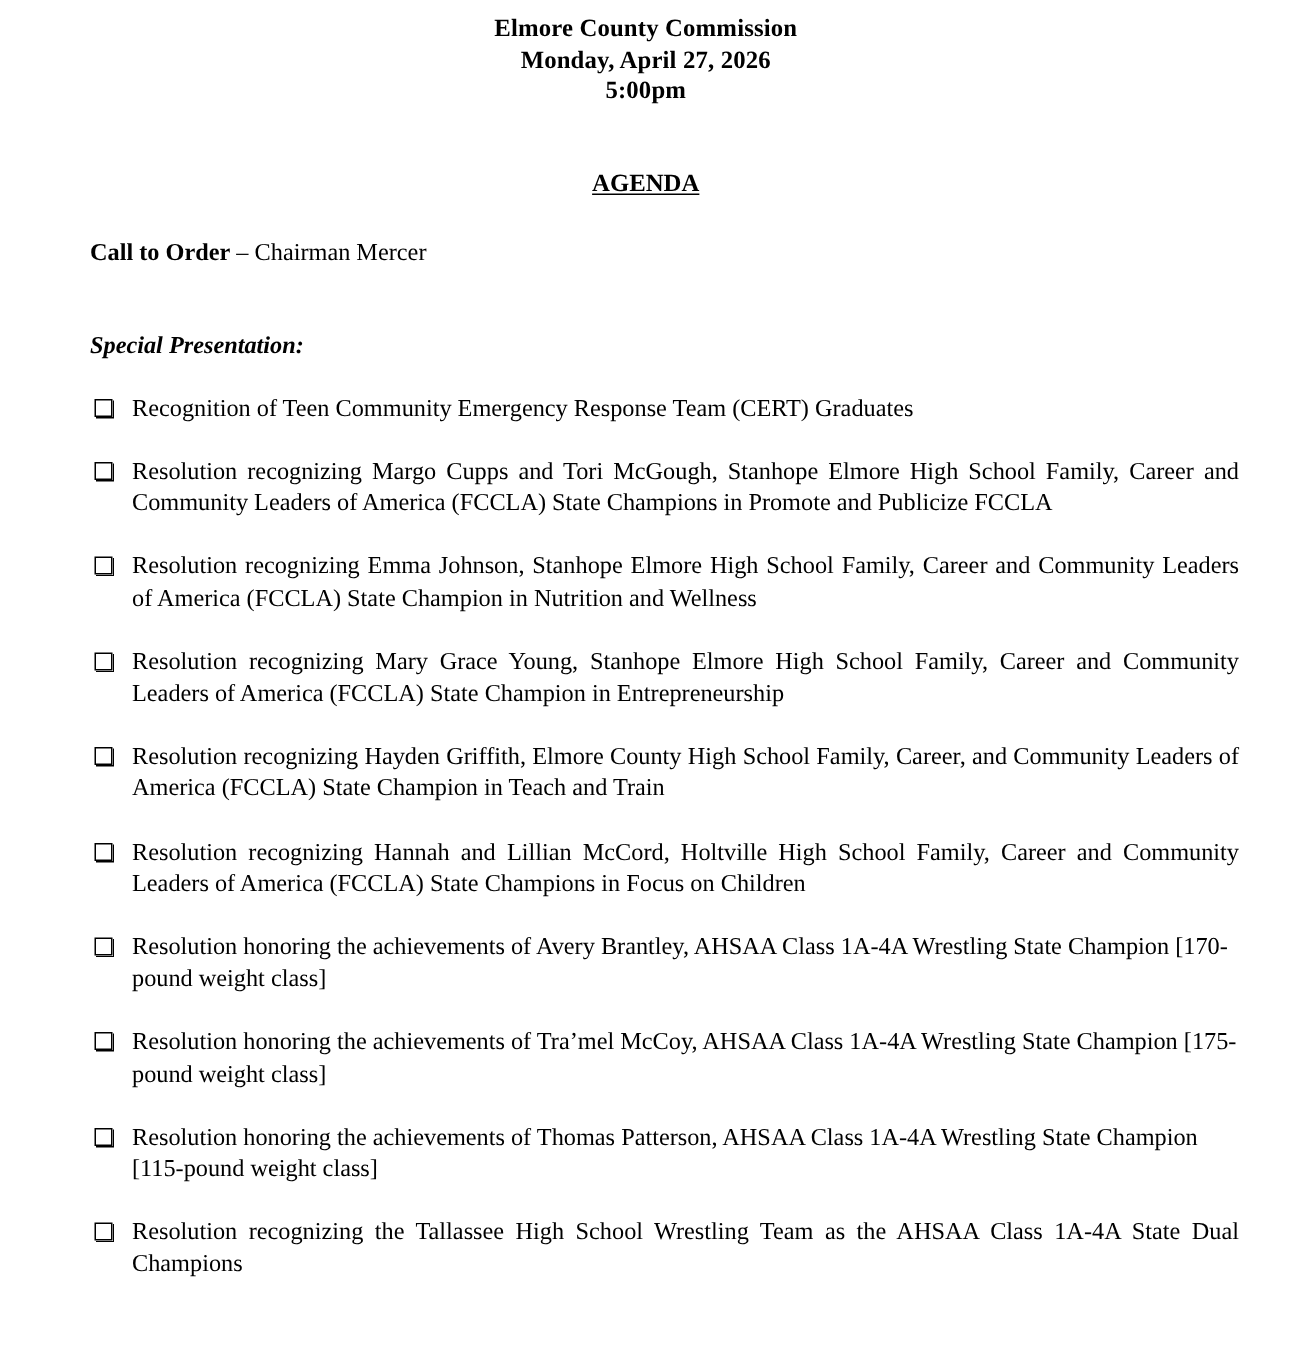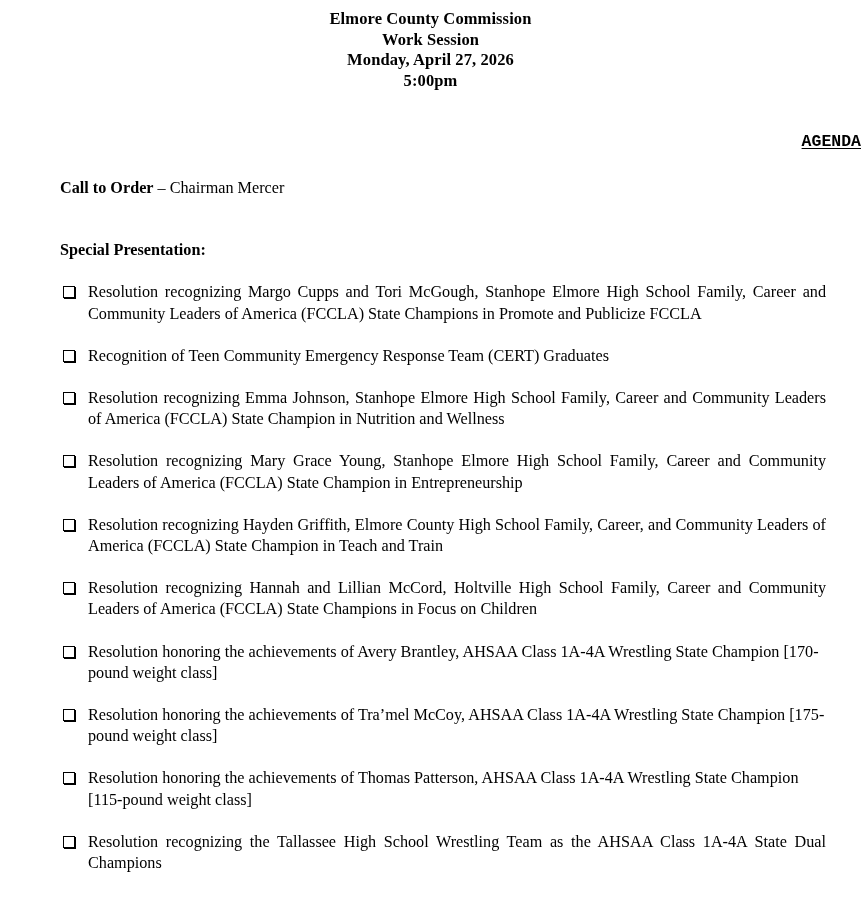--- a/index.html
+++ b/index.html
@@ -30,23 +30,22 @@
   }
   .doc-header .hline {
     font-weight: bold;
     font-size: 16.5px;
     line-height: 20.6px;
     letter-spacing: 0.1px;
   }
 
   
   .agenda-wrap {
-    text-align: right;
+    text-align: center;
     margin-top: 41px;
-    font-family: Liberation Mono, monospace;
   }
   .agenda-title {
     display: inline-block;
     font-weight: bold;
     font-size: 16.5px;
     line-height: 20px;
     text-decoration: underline;
     text-underline-offset: 2px;
   }
 
@@ -66,20 +65,21 @@
   }
   .call-to-order .tail {
     font-weight: normal;
   }
 
   .section-heading {
     margin-top: 42px;
     font-weight: bold;
     font-size: 16.2px;
     line-height: 20px;
+    font-style: italic;
   }
 
   
   .agenda-list {
     margin: 0;
     padding: 0;
     list-style: none;
   }
   .agenda-item {
     position: relative;
@@ -110,47 +110,46 @@
     display: block;
   }
 </style>
 </head>
 <body>
 
 <div class="page">
 
   <div class="doc-header">
     <div class="hline">Elmore County Commission</div>
-    <div class="hline">Work Session</div>
     <div class="hline">Monday, April 27, 2026</div>
     <div class="hline">5:00pm</div>
   </div>
 
   <div class="agenda-wrap">
     <span class="agenda-title">AGENDA</span>
   </div>
 
   <div class="body-block">
 
     <div class="call-to-order">
       <span class="lead">Call to Order</span><span class="tail"> – Chairman Mercer</span>
     </div>
 
     <div class="section-heading">Special Presentation:</div>
 
     <ul class="agenda-list">
 
+      <li class="agenda-item no-justify">
+        <span class="bullet-box"></span>
+        <span class="item-text">Recognition of Teen Community Emergency Response Team (CERT) Graduates</span>
+      </li>
+
       <li class="agenda-item">
         <span class="bullet-box"></span>
         <span class="item-text">Resolution recognizing Margo Cupps and Tori McGough, Stanhope Elmore High School Family, Career and Community Leaders of America (FCCLA) State Champions in Promote and Publicize FCCLA</span>
-      </li>
-
-      <li class="agenda-item no-justify">
-        <span class="bullet-box"></span>
-        <span class="item-text">Recognition of Teen Community Emergency Response Team (CERT) Graduates</span>
       </li>
 
       <li class="agenda-item">
         <span class="bullet-box"></span>
         <span class="item-text">Resolution recognizing Emma Johnson, Stanhope Elmore High School Family, Career and Community Leaders of America (FCCLA) State Champion in Nutrition and Wellness</span>
       </li>
 
       <li class="agenda-item">
         <span class="bullet-box"></span>
         <span class="item-text">Resolution recognizing Mary Grace Young, Stanhope Elmore High School Family, Career and Community Leaders of America (FCCLA) State Champion in Entrepreneurship</span>

